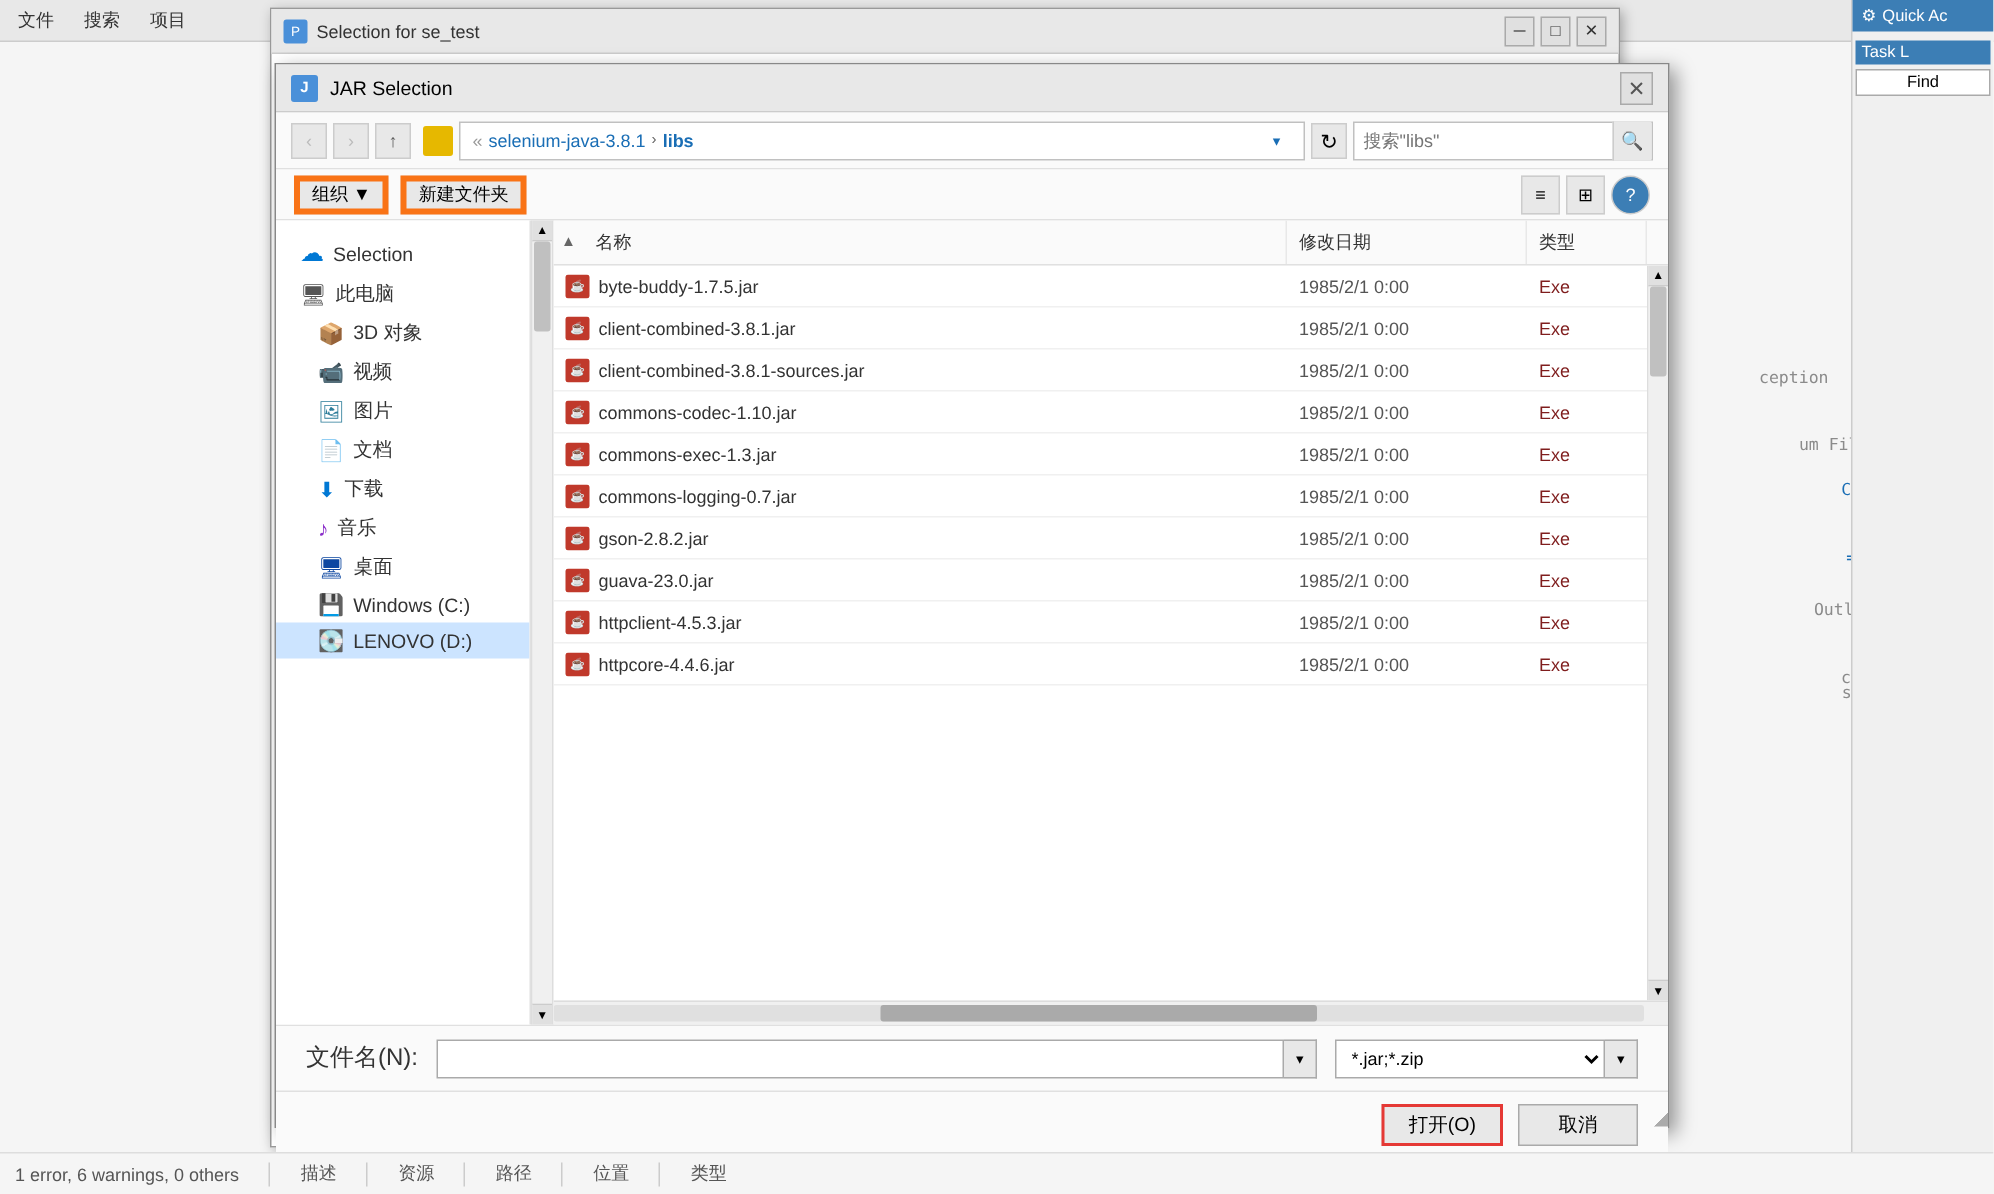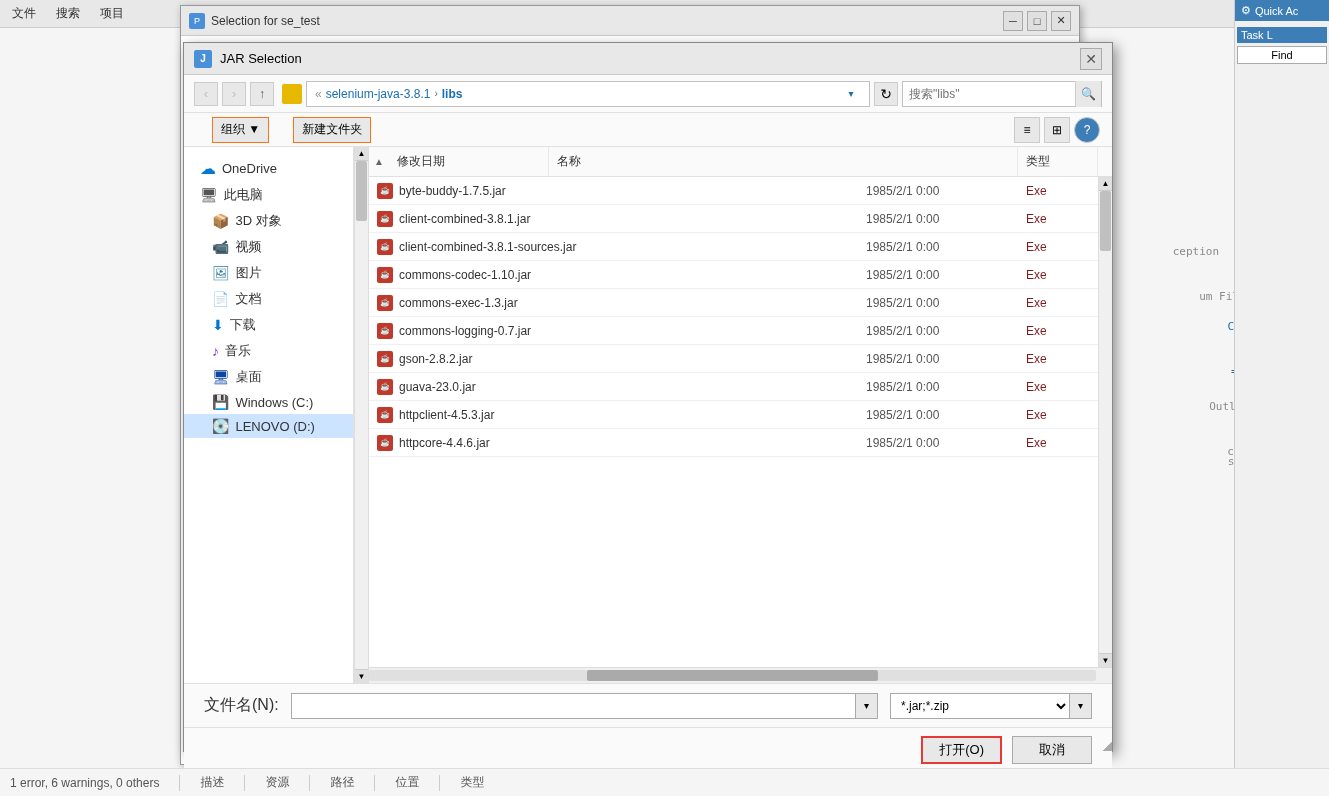--- a/index.html
+++ b/index.html
@@ -211,26 +211,25 @@
       border-bottom: 1px solid #e0e0e0;
       display: flex;
       align-items: center;
       padding: 0 12px;
       gap: 8px;
     }
     .toolbar-btn {
       height: 26px;
       padding: 0 8px;
       background: #e8e8e8;
-      border: 1px solid #f97316;
+      border: 4px solid #f97316;
       display: flex; align-items: center; 
       cursor: pointer;
       font-size: 12px;
       gap: 4px;
-      margin-left: 16px;
     }
     .toolbar-right {
       margin-left: auto;
       display: flex;
       align-items: center;
       gap: 4px;
     }
     .view-btn {
       width: 26px; height: 26px;
       background: #e8e8e8;
@@ -601,21 +600,21 @@
     </div>
   </div>
 
   <div class="dialog-content">
 
     <div style="display:flex; width:185px; border-right:1px solid #ddd;">
       <div class="folder-tree" style="flex:1;">
 
         <div class="tree-item">
           <span style="color:#0078d4; font-size:16px;">☁</span>
-          <span>OneDrive</span>
+          <span>Selection</span>
         </div>
         <div class="tree-item">
           <span style="color:#555; font-size:14px;">🖥</span>
           <span>此电脑</span>
         </div>
         <div class="tree-item" style="padding-left:28px;">
           <span style="color:#8b6914; font-size:14px;">📦</span>
           <span>3D 对象</span>
         </div>
         <div class="tree-item" style="padding-left:28px;">
@@ -662,25 +661,25 @@
       </div>
     </div>
 
     <div class="file-list-panel">
 
       <div class="file-list-header">
 
         <div style="width:20px; display:flex; align-items:center; justify-content:center; height:100%;">
           <span style="font-size:10px; color:#666;">▲</span>
         </div>
+        <div class="col-header col-name">
+          <span>名称</span>
+        </div>
         <div class="col-header col-date">
           <span>修改日期</span>
-        </div>
-        <div class="col-header col-name">
-          <span>名称</span>
         </div>
         <div class="col-header col-type">
           <span>类型</span>
         </div>
         <div style="width:14px;"></div>
       </div>
 
       <div style="display:flex; flex:1; overflow:hidden;">
         <div class="file-list-scroll">
 

